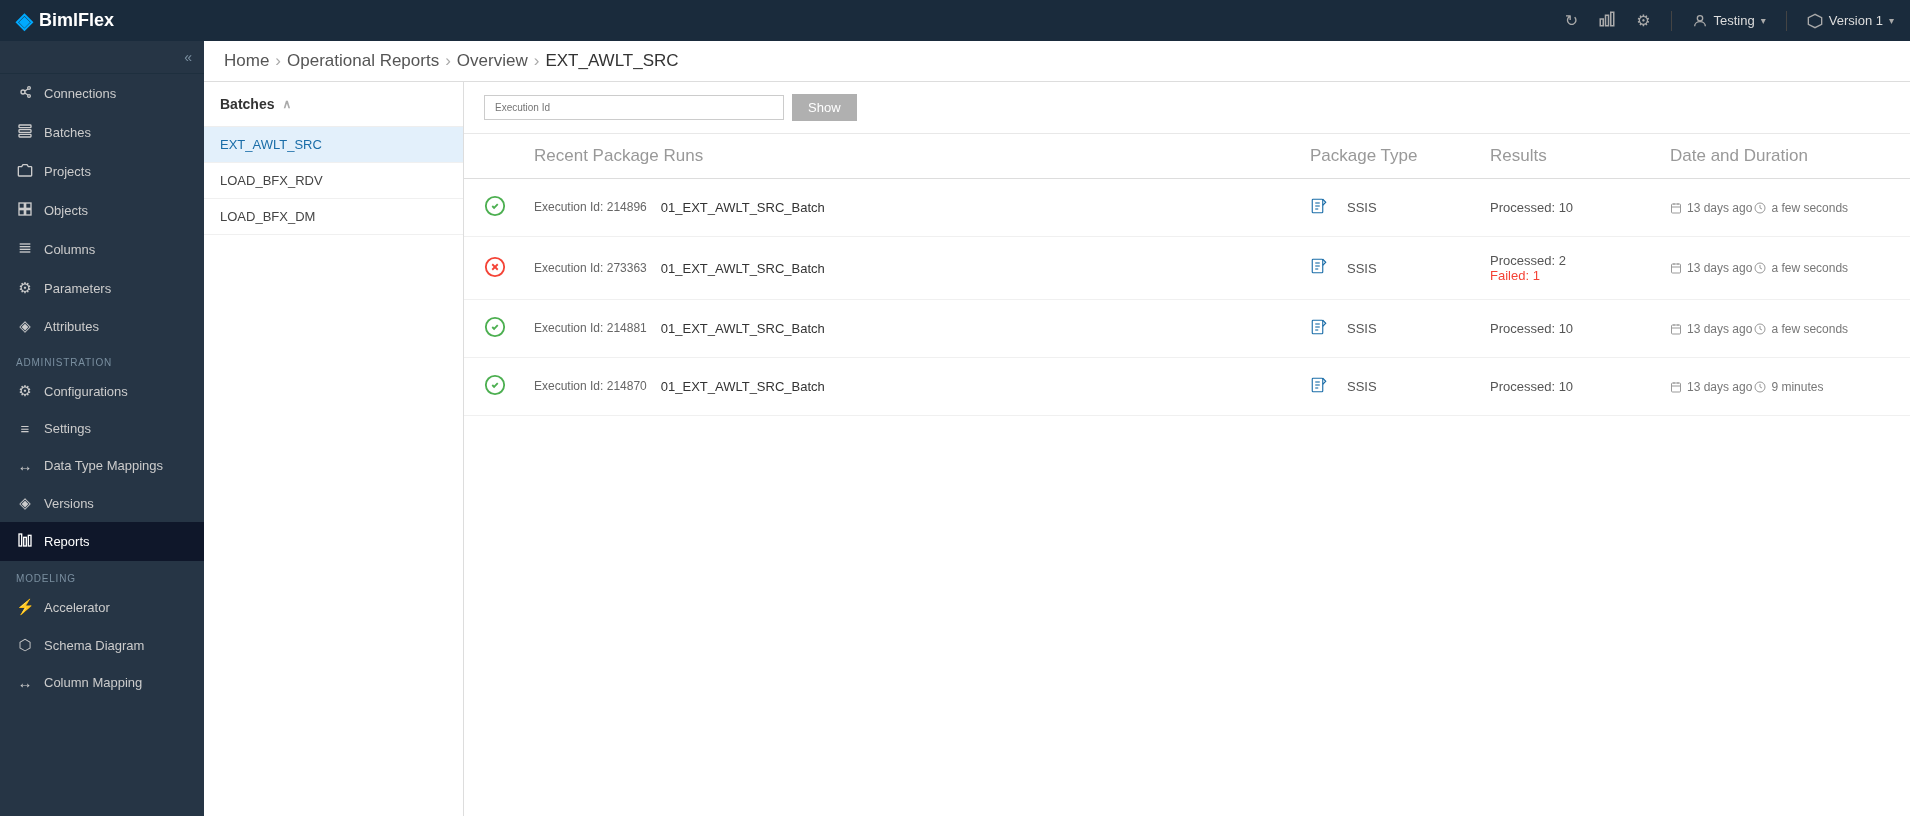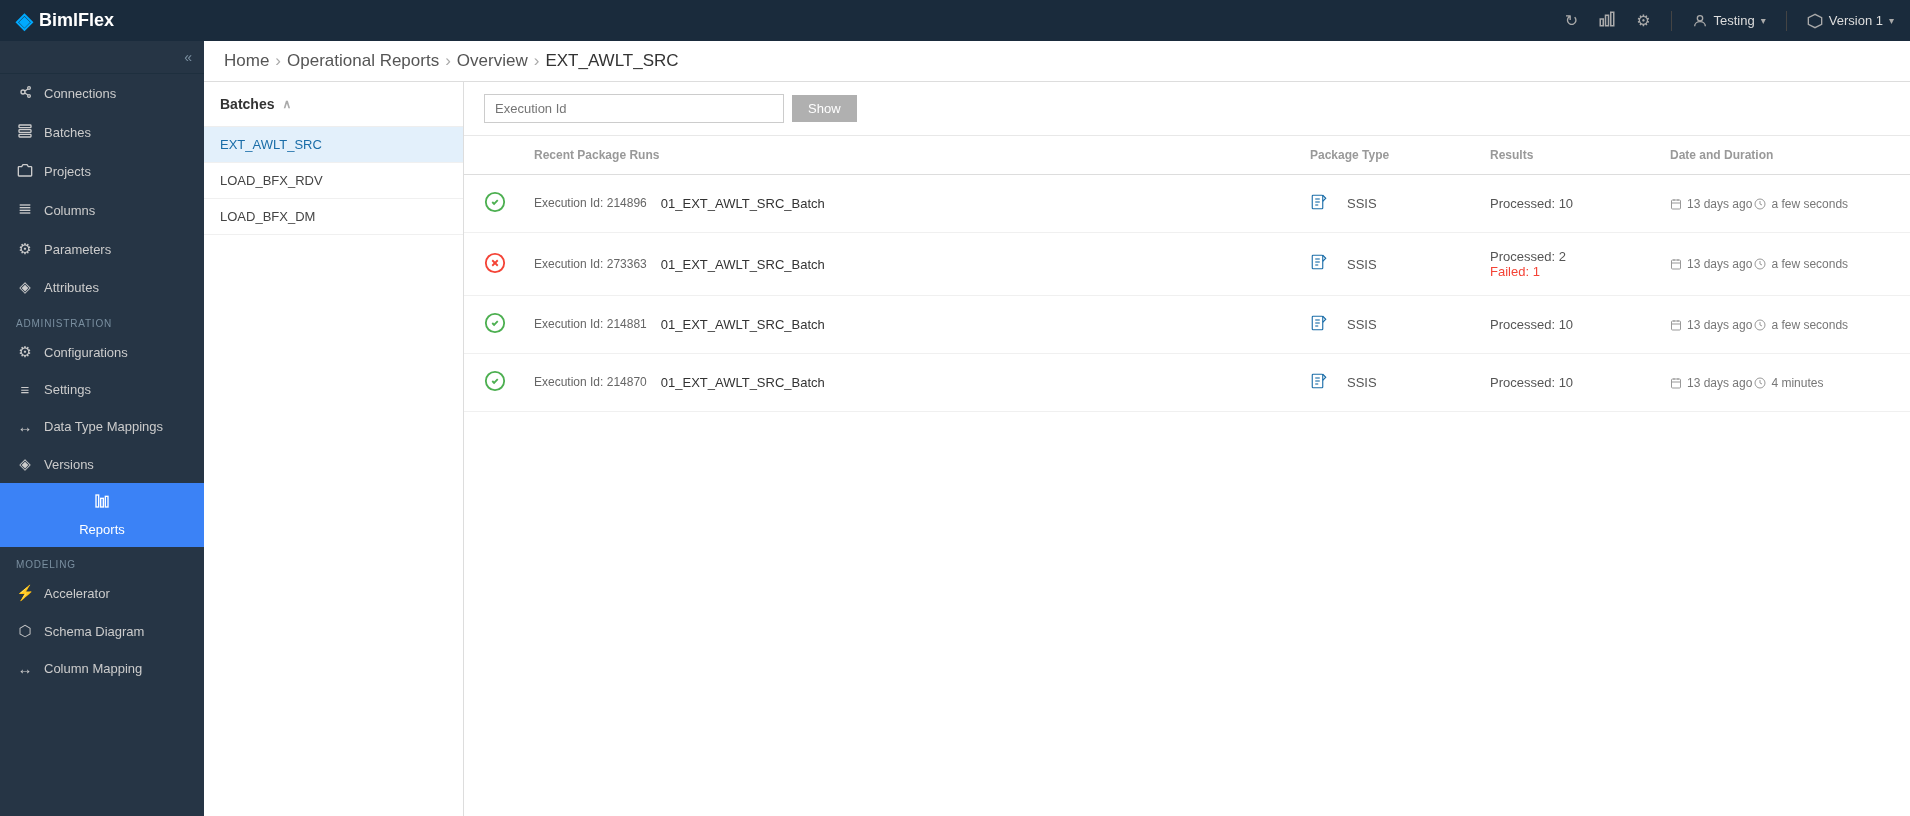--- a/index.html
+++ b/index.html
@@ -34,21 +34,21 @@
       background: #263545;
       flex-shrink: 0;
       display: flex;
       flex-direction: column;
       overflow-y: auto;
       color: #ccc;
     }
     .sidebar-item {
       display: flex; align-items: center; gap: 10px; padding: 10px 16px; cursor: pointer; font-size: 13px; color: #ccc;
     }
-    .sidebar-item.active { background: #3b82f6; color: white; flex-direction: column; }
+    .sidebar-item.active { background: #0f172a; color: white; }
     .sidebar-item .si-icon { font-size: 15px; width: 18px; text-align: center; }
     .sidebar-section-label { font-size: 10px; color: #7a8fa0; padding: 12px 16px 4px; letter-spacing: 0.8px; text-transform: uppercase; }
     .sidebar-collapse-btn { margin-left: auto; color: #7a8fa0; font-size: 14px; }
 
     
     .breadcrumb-bar {
       background: #fff; border-bottom: 1px solid #ddd; padding: 0 20px; height: 41px; display: flex; align-items: center; gap: 6px; font-size: 17px; color: #555; flex-shrink: 0;
     }
     .breadcrumb-sep { color: #aaa; }
     .breadcrumb-link { color: #555; text-decoration: none; cursor: pointer; }
@@ -73,35 +73,35 @@
       padding: 10px 16px; cursor: pointer; font-size: 13px; color: #444; border-bottom: 1px solid #f0f0f0;
     }
     .batch-list-item.selected { background: #e3f0fb; color: #1a6da8; }
 
     
     .right-panel { flex: 1; display: flex; flex-direction: column; overflow: hidden; }
 
     
     .search-bar { padding: 12px 20px; border-bottom: 1px solid #e8e8e8; display: flex; align-items: center; gap: 8px; }
     .search-input {
-      flex: 1; max-width: 300px; padding: 6px 10px; border: 1px solid #ccc; font-size: 13px; color: #333; outline: none;
+      flex: 1; max-width: 300px; padding: 6px 10px; border: 1px solid #ccc; font-size: 10px; color: #333; outline: none;
     }
     .show-btn {
       padding: 6px 16px; background: #b0b0b0; color: white; border: none; cursor: pointer; font-size: 13px;
     }
 
     
     .table-header {
       display: grid;
       grid-template-columns: 50px 1fr 180px 180px 220px;
       padding: 8px 20px;
       border-bottom: 1px solid #ddd;
       color: #999;
-      font-size: 12px;
-      font-weight: 700;
+      font-size: 17px;
+      font-weight: 400;
     }
     .th { padding: 4px 0; }
 
     
     .runs-list { flex: 1; overflow-y: auto; }
     .run-row {
       display: grid;
       grid-template-columns: 50px 1fr 180px 180px 220px;
       padding: 16px 20px;
       border-bottom: 1px solid #f0f0f0;
@@ -193,20 +193,31 @@
       <span class="si-icon">
         <svg width="16" height="16" viewBox="0 0 24 24" fill="none" stroke="currentColor" stroke-width="2">
             <path d="M3 7h4l2-3h6l2 3h4a1 1 0 0 1 1 1v12a1 1 0 0 1-1 1H3a1 1 0 0 1-1-1V8a1 1 0 0 1 1-1z"></path>
           </svg>
       </span>
       <span>Projects</span>
     </div>
     <div class="sidebar-item">
       <span class="si-icon">
         <svg width="16" height="16" viewBox="0 0 24 24" fill="none" stroke="currentColor" stroke-width="2">
+            <rect x="3" y="3" width="8" height="8"></rect>
+            <rect x="13" y="3" width="8" height="8"></rect>
+            <rect x="3" y="13" width="8" height="8"></rect>
+            <rect x="13" y="13" width="8" height="8"></rect>
+          </svg>
+      </span>
+      <span>Objects</span>
+    </div>
+    <div class="sidebar-item">
+      <span class="si-icon">
+        <svg width="16" height="16" viewBox="0 0 24 24" fill="none" stroke="currentColor" stroke-width="2">
             <line x1="4" y1="6" x2="20" y2="6"></line>
             <line x1="4" y1="10" x2="20" y2="10"></line>
             <line x1="4" y1="14" x2="20" y2="14"></line>
             <line x1="4" y1="18" x2="20" y2="18"></line>
           </svg>
       </span>
       <span>Columns</span>
     </div>
     <div class="sidebar-item">
       <span class="si-icon">⚙</span>
@@ -483,21 +494,21 @@
                     <line x1="8" y1="2" x2="8" y2="6"></line>
                     <line x1="3" y1="10" x2="21" y2="10"></line>
                   </svg>
                 <span>13 days ago</span>
               </div>
               <div class="date-line">
                 <svg width="12" height="12" viewBox="0 0 24 24" fill="none" stroke="#999" stroke-width="2">
                     <circle cx="12" cy="12" r="10"></circle>
                     <polyline points="12 6 12 12 16 14"></polyline>
                   </svg>
-                <span>4 minutes</span>
+                <span>9 minutes</span>
               </div>
             </div>
           </div>
 
         </div>
       </div>
     </div>
   </div>
 </div>
 

